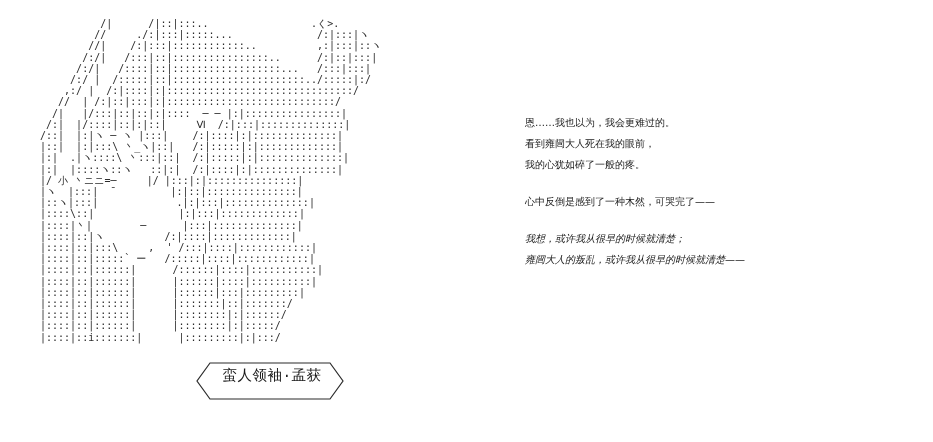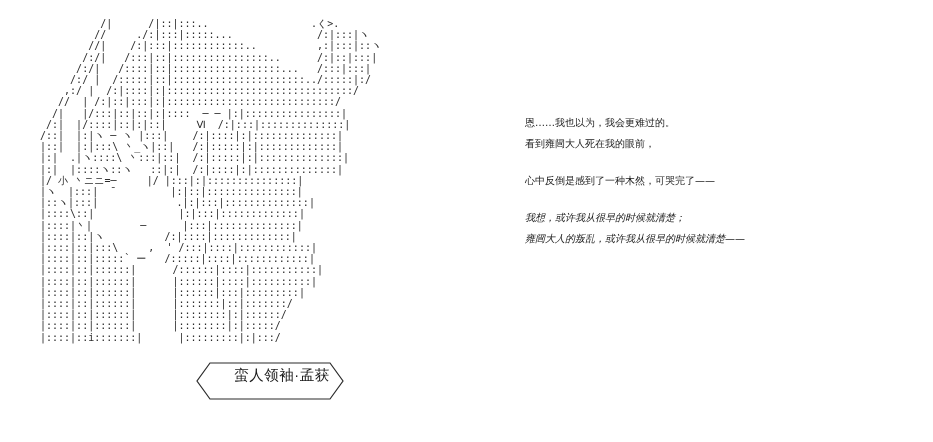--- a/index.html
+++ b/index.html
@@ -41,28 +41,28 @@
     width: 148px;
     height: 38px;
   }
   .nameplate svg {
     position: absolute;
     left: 0;
     top: 0;
   }
   .nameplate .label {
     position: absolute;
-    left: 12px;
+    left: 2px;
     top: 0;
     width: 148px;
     height: 26px;
     display: flex;
     align-items: center;
     justify-content: center;
-    font-family: Liberation Sans, sans-serif;
+    font-family: Liberation Mono, monospace;
     font-size: 14.5px;
     color: #1a1a1a;
     letter-spacing: 0.5px;
   }
   
   .dialogue {
     position: absolute;
     left: 525px;
     top: 112px;
     width: 400px;
@@ -121,20 +121,21 @@
     <svg width="148" height="38" viewBox="0 0 148 38">
       <polygon points="14,1 134,1 147,19 134,37 14,37 1,19" fill="#ffffff" stroke="#2b2b2b" stroke-width="1.2"></polygon>
     </svg>
     <div class="label">蛮人领袖·孟获</div>
   </div>
 
   <div class="dialogue">
     <div class="para">
       <div class="line">恩……我也以为，我会更难过的。</div>
       <div class="line">看到雍闿大人死在我的眼前，</div>
+      <div class="line">我的心犹如碎了一般的疼。</div>
     </div>
     <div class="para">
       <div class="line">心中反倒是感到了一种木然，可哭完了——</div>
     </div>
     <div class="para">
       <div class="line">我想，或许我从很早的时候就清楚；</div>
       <div class="line">雍闿大人的叛乱，或许我从很早的时候就清楚——</div>
     </div>
   </div>
 

